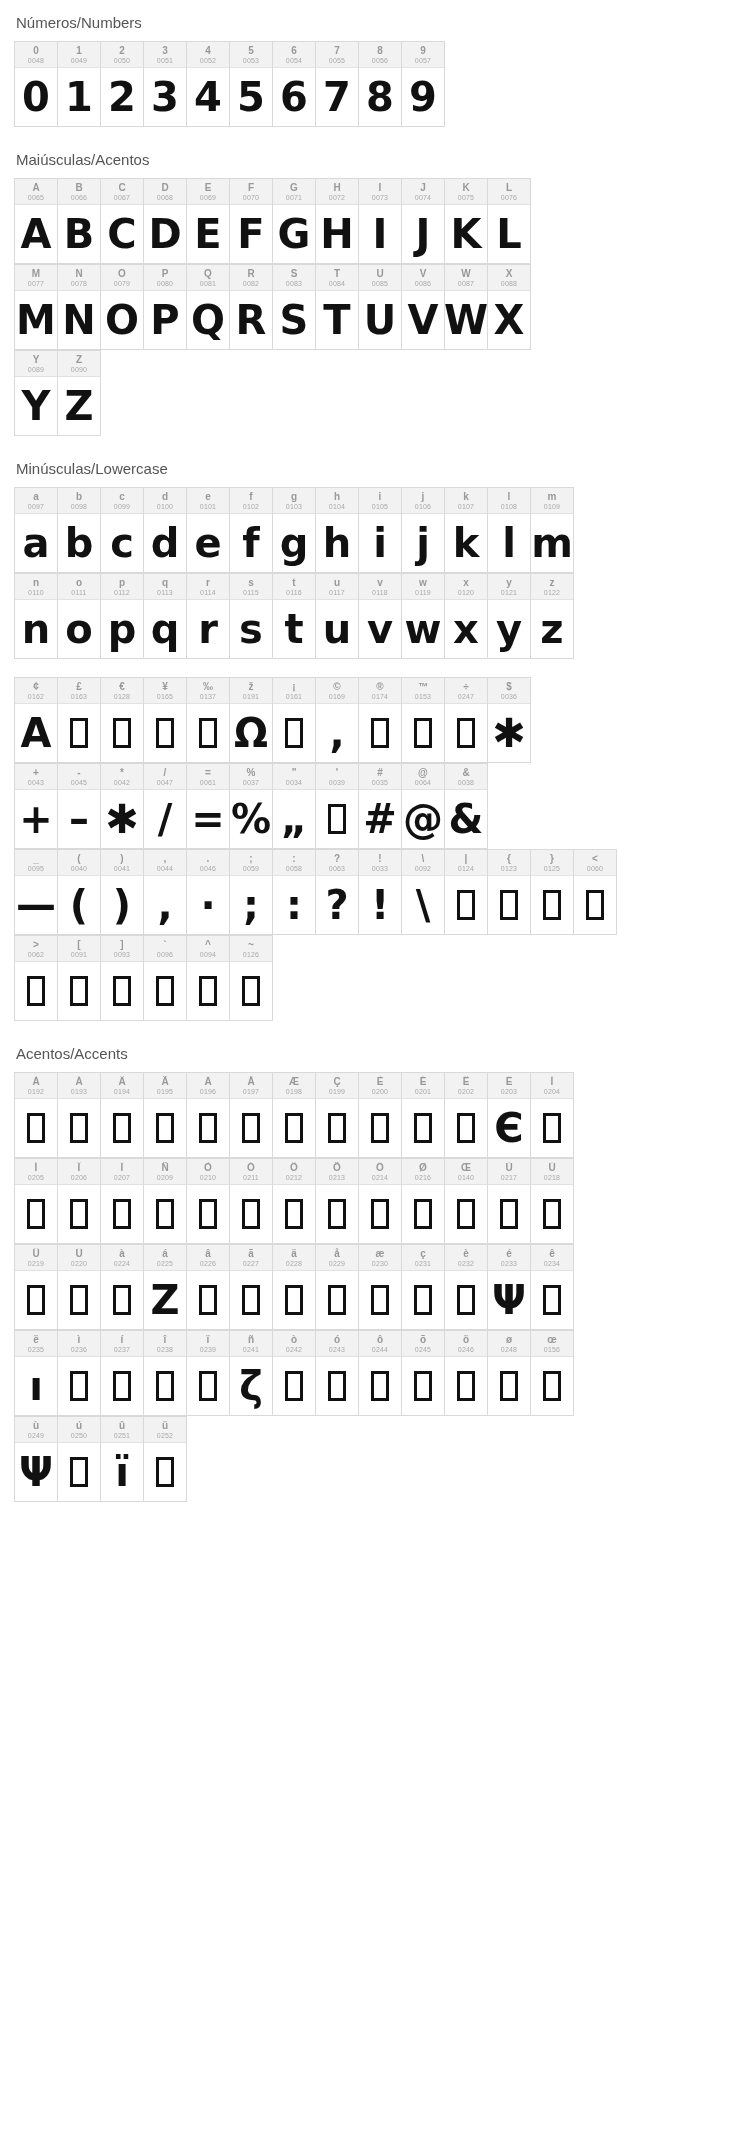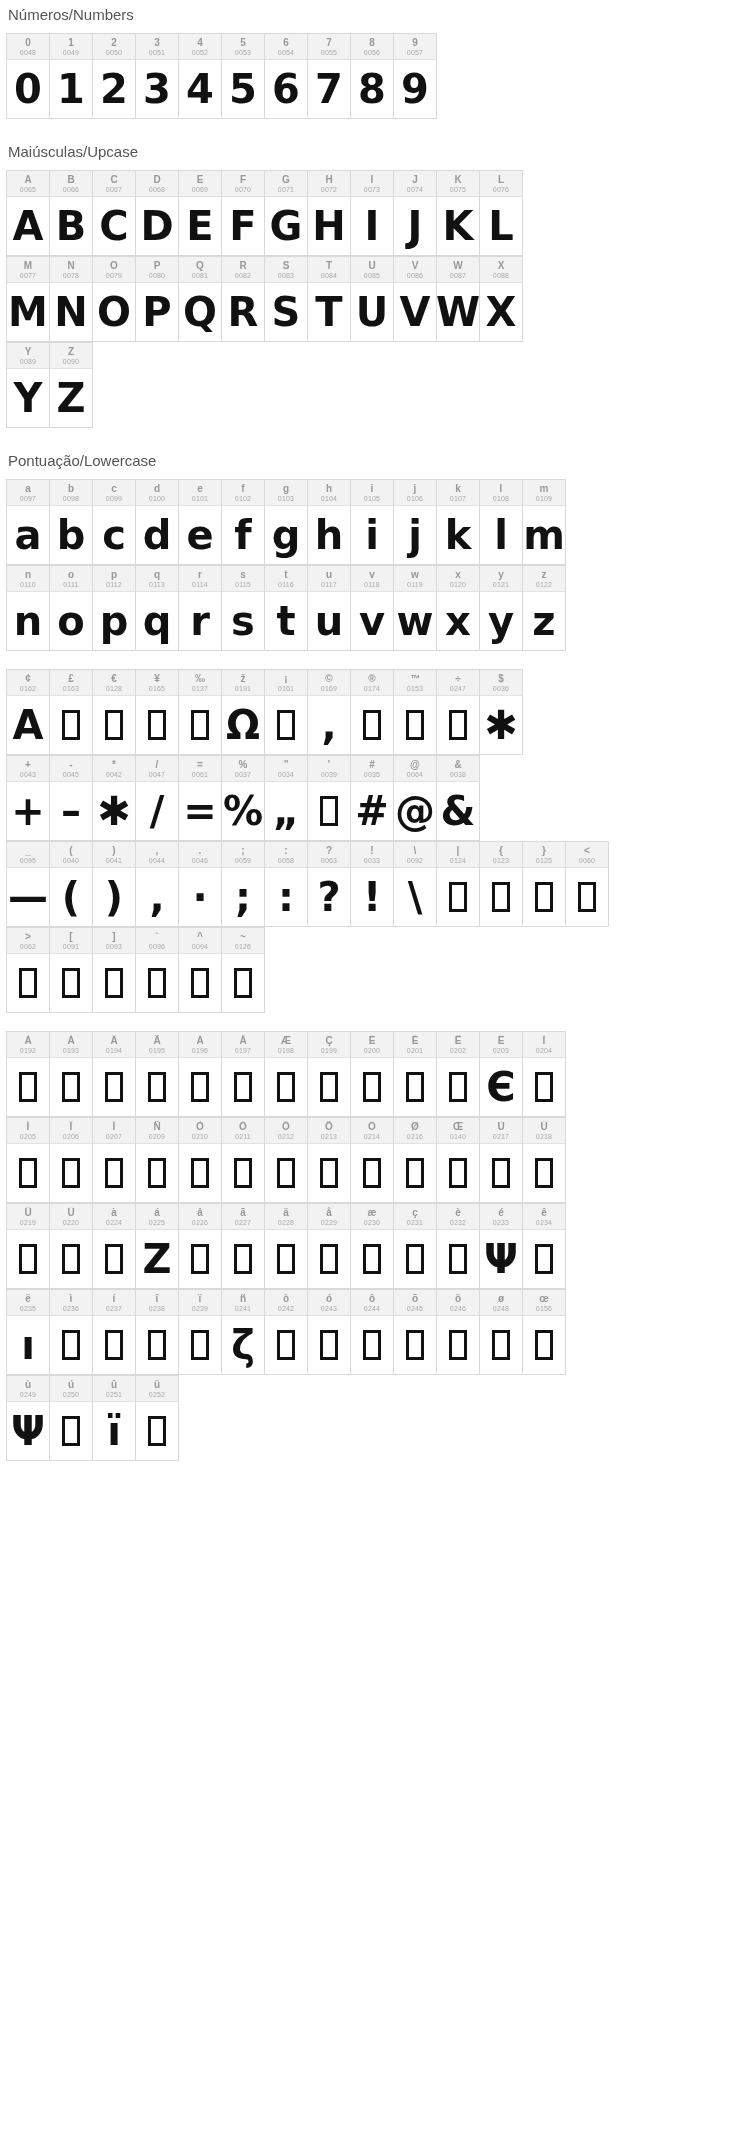--- a/index.html
+++ b/index.html
@@ -7,21 +7,21 @@
     padding: 0;
     background: #ffffff;
   }
   body {
     width: 730px;
     font-family: "Liberation Sans", sans-serif;
     color: #333333;
   }
   .page {
     width: 730px;
-    padding: 0;
+    padding: 8px;
     box-sizing: border-box;
   }
   .section {
     margin: 0 0 18px 0;
   }
   .section-title {
     font-size: 15px;
     color: #555555;
     padding: 6px 0 10px 8px;
     font-weight: normal;
@@ -159,21 +159,21 @@
           <div class="cell">
             <div class="cell-head">
               <span class="cell-char">9</span>
               <span class="cell-code">0057</span>
             </div>
             <div class="cell-glyph">9</div>
           </div>
         </div>
       </div>
       <div class="section">
-        <div class="section-title">Maiúsculas/Upcase</div>
+        <div class="section-title">Maiúsculas/Acentos</div>
         <div class="grid">
           <div class="cell">
             <div class="cell-head">
               <span class="cell-char">A</span>
               <span class="cell-code">0065</span>
             </div>
             <div class="cell-glyph">A</div>
           </div>
           <div class="cell">
             <div class="cell-head">
@@ -350,21 +350,21 @@
           <div class="cell">
             <div class="cell-head">
               <span class="cell-char">Z</span>
               <span class="cell-code">0090</span>
             </div>
             <div class="cell-glyph">Z</div>
           </div>
         </div>
       </div>
       <div class="section">
-        <div class="section-title">Pontuação/Lowercase</div>
+        <div class="section-title">Minúsculas/Lowercase</div>
         <div class="grid">
           <div class="cell">
             <div class="cell-head">
               <span class="cell-char">a</span>
               <span class="cell-code">0097</span>
             </div>
             <div class="cell-glyph">a</div>
           </div>
           <div class="cell">
             <div class="cell-head">
@@ -850,20 +850,21 @@
           <div class="cell">
             <div class="cell-head">
               <span class="cell-char">~</span>
               <span class="cell-code">0126</span>
             </div>
             <div class="cell-glyph tofu"></div>
           </div>
         </div>
       </div>
       <div class="section">
+        <div class="section-title">Acentos/Accents</div>
         <div class="grid">
           <div class="cell">
             <div class="cell-head">
               <span class="cell-char">À</span>
               <span class="cell-code">0192</span>
             </div>
             <div class="cell-glyph tofu"></div>
           </div>
           <div class="cell">
             <div class="cell-head">

